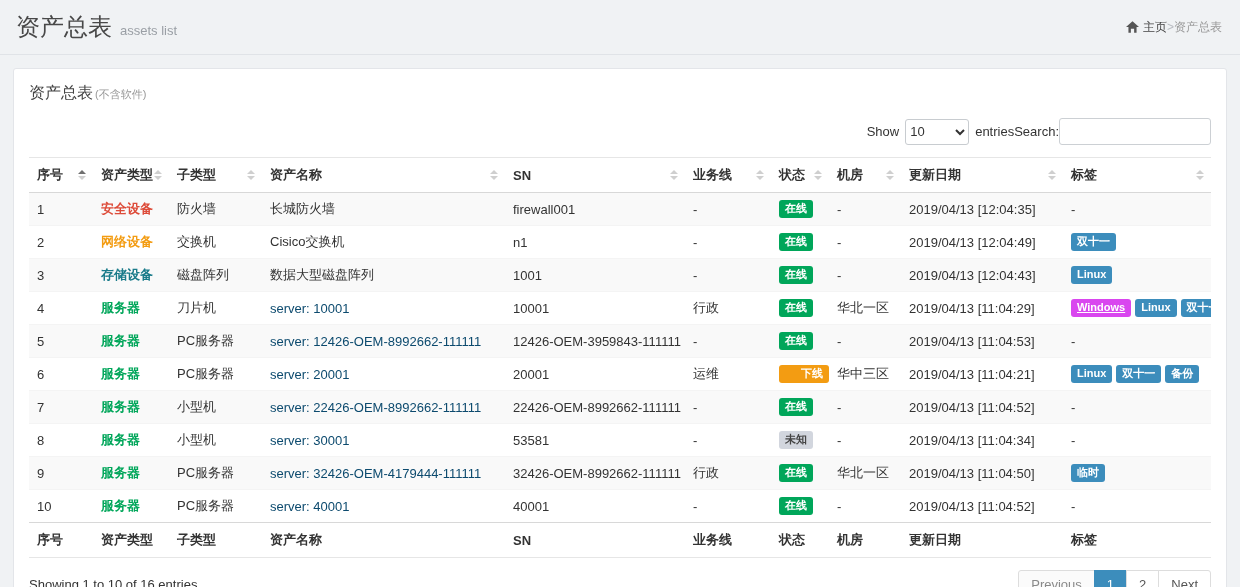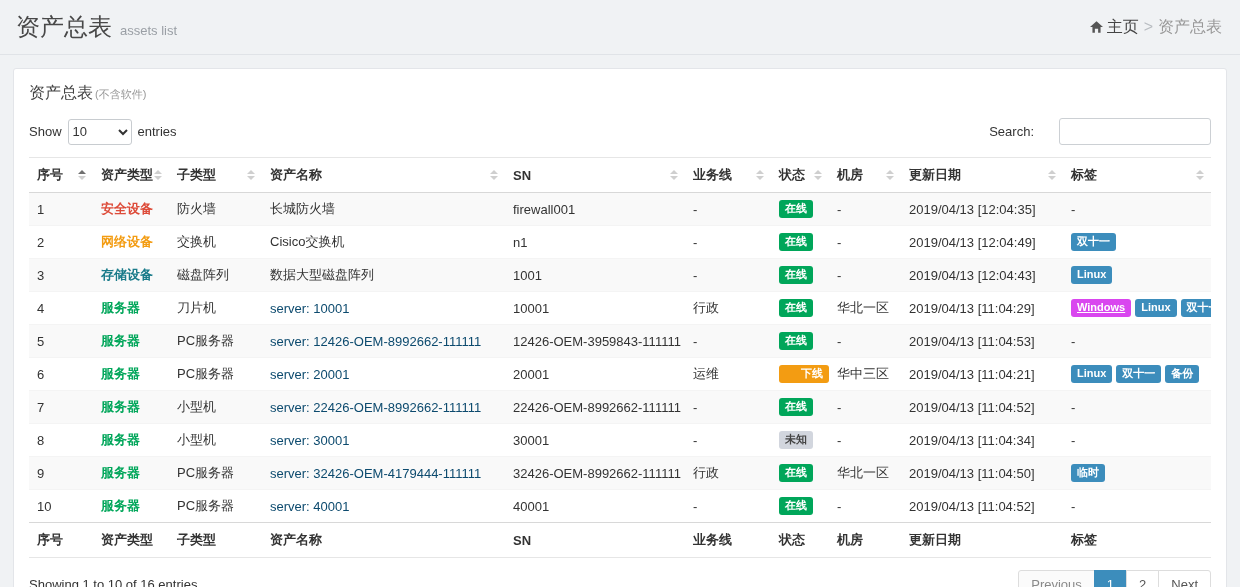--- a/index.html
+++ b/index.html
@@ -14,47 +14,47 @@
   
   .page-header {
     height: 55px;
     padding: 0 18px 0 16px;
     border-bottom: 1px solid #e0e3e7;
     display: flex; align-items: center; justify-content: space-between;
   }
   .ph-left { display: flex; align-items: baseline; gap: 8px; }
   .ph-title { font-size: 24px; font-weight: 400; color: #484848; }
   .ph-subtitle { font-size: 13px; color: #9a9fa5; }
-  .breadcrumb { display: flex; align-items: center; gap: 5px; font-size: 16px; }
+  .breadcrumb { display: flex; align-items: center; font-size: 12px; }
   .bc-home { color: #444; text-decoration: none; display: inline-flex; align-items: center; gap: 4px; cursor: pointer; }
   .bc-sep { color: #b8bcc1; }
   .bc-current { color: #999; }
   
   .content { padding: 13px; }
   .panel {
     background: #fff;
     border: 1px solid #e3e5e9;
     border-radius: 3px;
     padding: 14px 15px 12px 15px;
   }
   .panel-title-row { display: flex; align-items: baseline; gap: 2px; }
   .panel-title { font-size: 16px; color: #444; }
   .panel-subtitle { font-size: 11px; color: #999; }
   .controls-row {
     margin-top: 14px;
-    display: flex; justify-content: space-between; align-items: center;
+    display: flex; justify-content: flex-end; align-items: center;
   }
   .length-control { display: flex; align-items: center; gap: 6px; color: #333; }
   .length-select {
     width: 64px; height: 26px;
     border: 1px solid #c8ccd0; border-radius: 3px;
     font-size: 13px; color: #333; background: #fff;
     font-family: "Liberation Sans", sans-serif;
   }
-  .search-control { display: flex; align-items: center; gap: 25px; }
+  .search-control { display: flex; align-items: center; gap: 0; }
   .search-input {
     width: 152px; height: 27px;
     border: 1px solid #ccd0d4; border-radius: 3px;
     padding: 0 6px; font-size: 13px;
     font-family: "Liberation Sans", sans-serif;
   }
   
   table {
     width: 100%; margin-top: 12px;
     border-collapse: collapse; table-layout: fixed;
@@ -300,21 +300,21 @@
             <td><span class="badge" style="background: rgb(0, 166, 90); color: rgb(255, 255, 255);">在线</span></td>
             <td>-</td>
             <td>2019/04/13 [11:04:52]</td>
             <td>-</td>
           </tr>
           <tr class="even">
             <td>8</td>
             <td class="asset-type" style="color: rgb(0, 166, 90);">服务器</td>
             <td>小型机</td>
             <td><a class="name-link">server: 30001</a></td>
-            <td>30001</td>
+            <td>53581</td>
             <td>-</td>
             <td><span class="badge" style="background: rgb(210, 214, 222); color: rgb(68, 68, 68);">未知</span></td>
             <td>-</td>
             <td>2019/04/13 [11:04:34]</td>
             <td>-</td>
           </tr>
           <tr class="odd">
             <td>9</td>
             <td class="asset-type" style="color: rgb(0, 166, 90);">服务器</td>
             <td>PC服务器</td>

